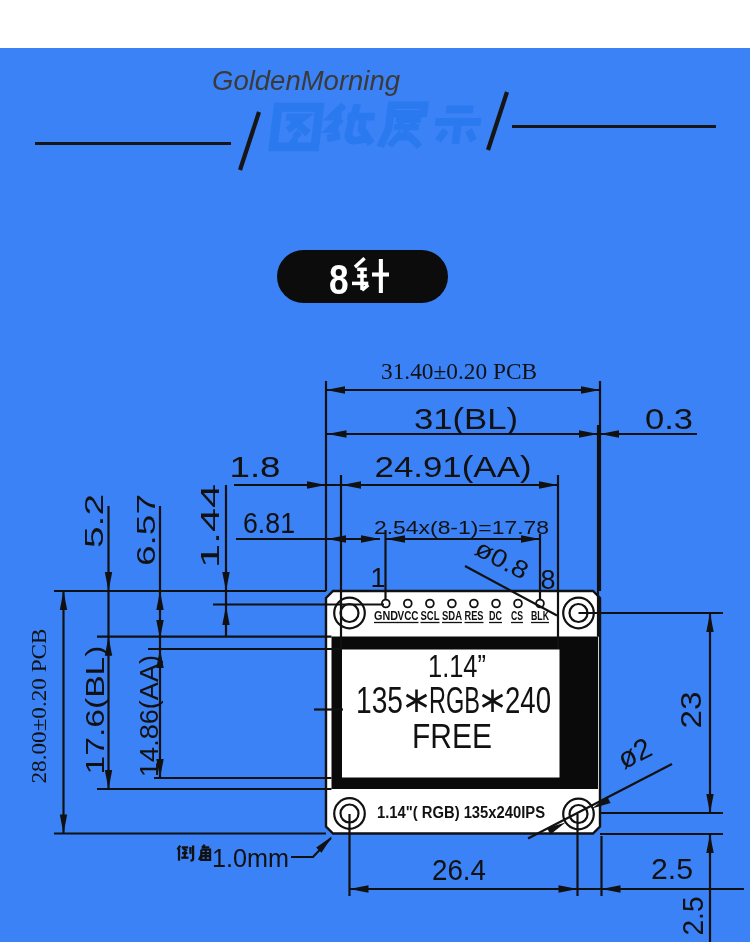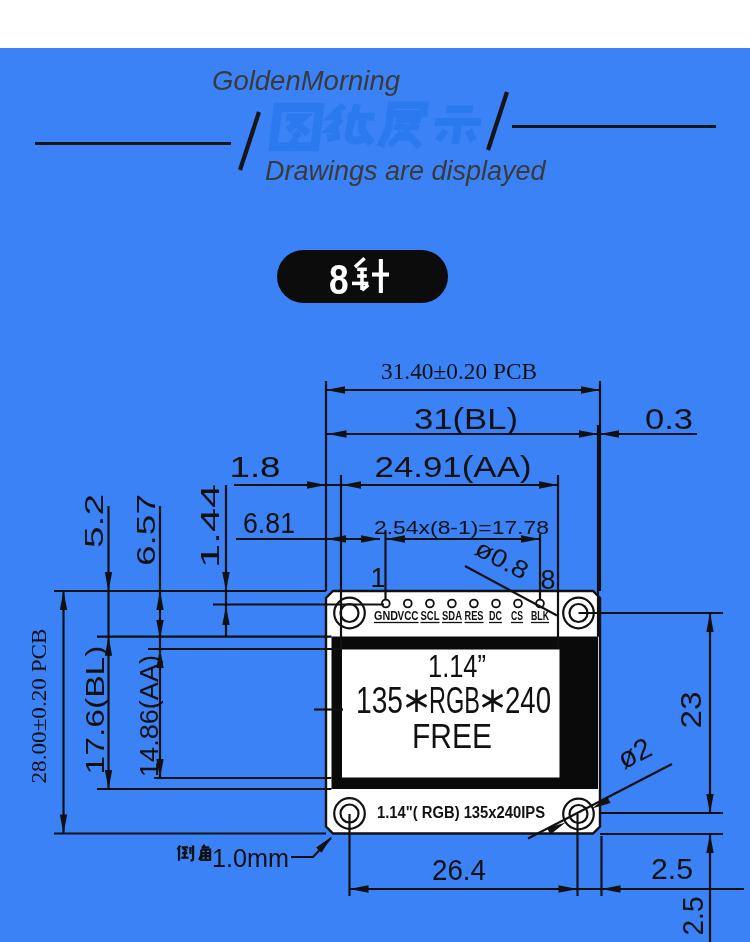--- a/index.html
+++ b/index.html
@@ -60,21 +60,20 @@
 <g transform="translate(172,2) scale(0.52)">
 <path d="M24,18 H76" stroke-width="15"></path>
 <path d="M6,42 H94" stroke-width="15"></path>
 <path d="M50,42 V84" stroke-width="15"></path>
 <path d="M28,58 L16,78" stroke-width="14"></path>
 <path d="M72,58 L84,78" stroke-width="14"></path>
 </g>
 </g>
 </svg></div>
 
-<div class="abs" style="left:265px;top:108px;width:300px;font-size:27px;color:#3a3a3a;font-style:italic;">Drawings are displayed</div>
 
 <div class="abs" style="left:277px;top:202px;width:171px;height:53px;background:#0c0c0c;border-radius:27px;"></div>
 
 <div class="abs" style="left:329px;top:207px;width:30px;height:44px;font-size:43px;font-weight:bold;color:#fff;transform:scaleX(0.82);transform-origin:left;">8</div>
 <div class="abs" style="left:352px;top:209px;width:37px;height:38px;">
 <svg width="37" height="38" viewBox="0 0 100 100">
 <g stroke="#fff" fill="none" stroke-width="9.5">
 <path d="M34,2 L8,26"></path>
 <path d="M14,32 H40"></path>
 <path d="M14,50 H40"></path>

